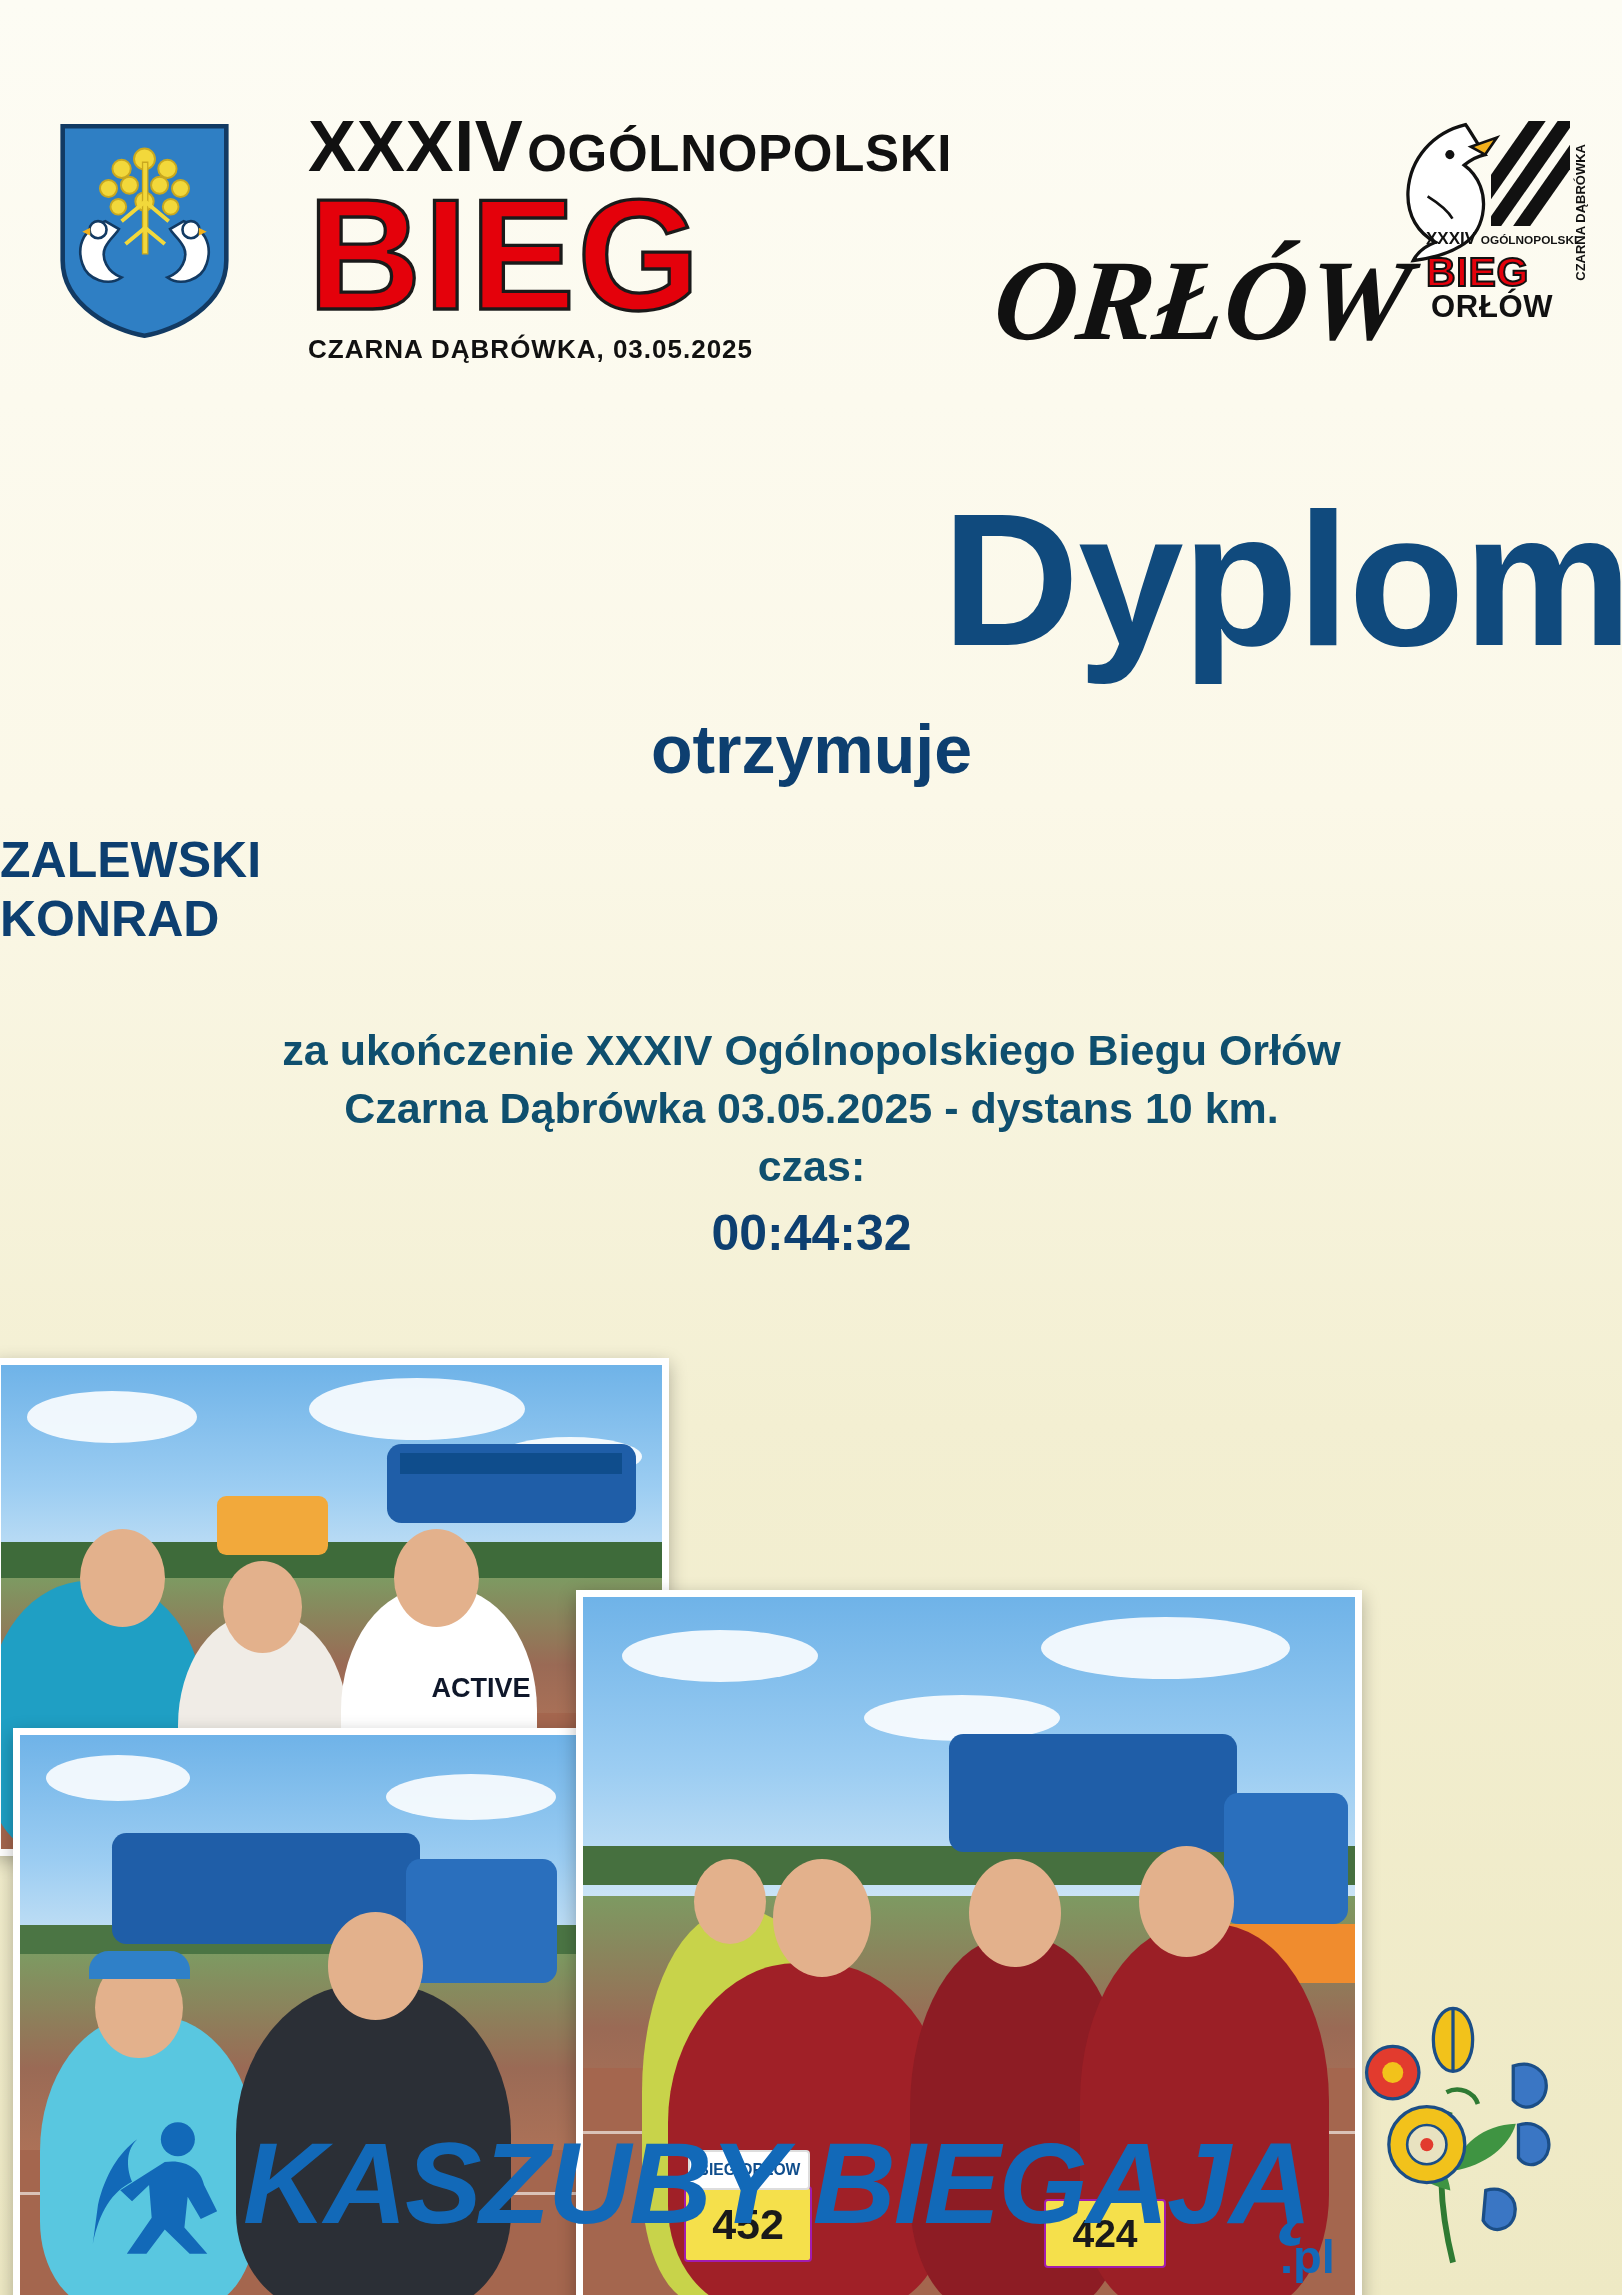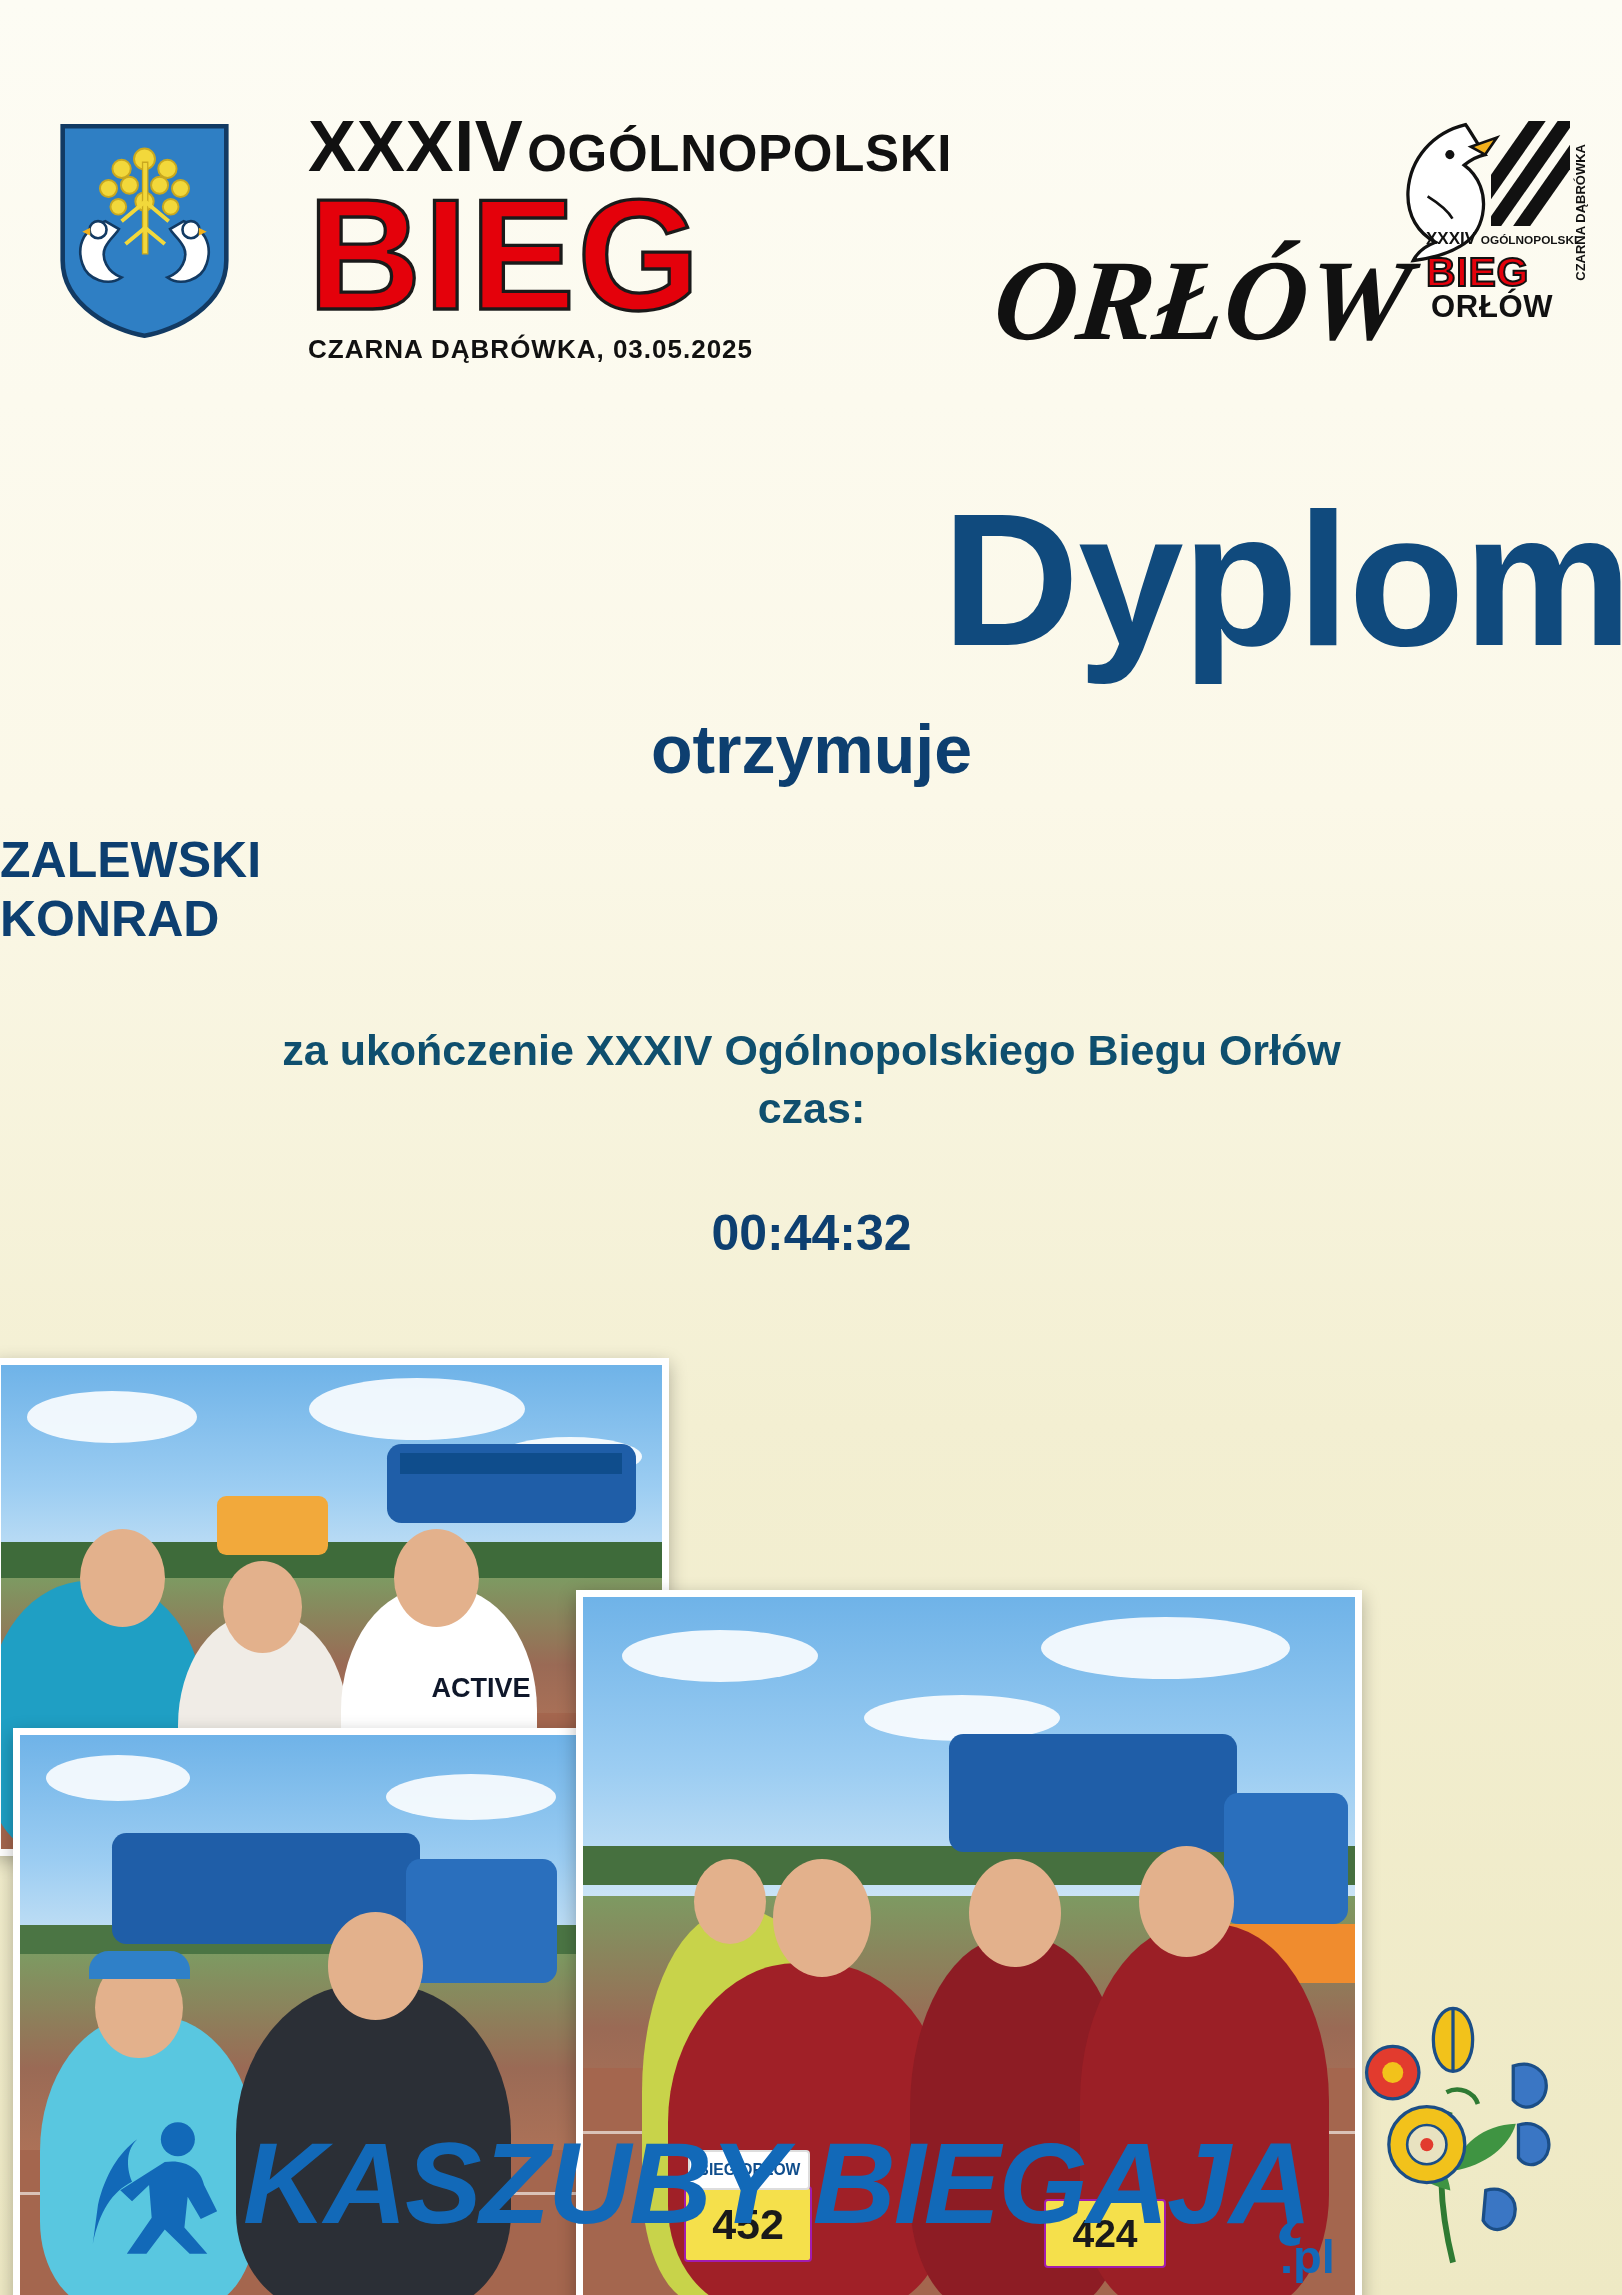--- a/index.html
+++ b/index.html
@@ -161,20 +161,21 @@
 </div>
 
 <div class="diploma">Dyplom</div>
 <div class="otrzymuje">otrzymuje</div>
 <div class="recipient">
   <div>ZALEWSKI</div>
   <div>KONRAD</div>
 </div>
 <div class="details">
   <div>za ukończenie XXXIV Ogólnopolskiego Biegu Orłów</div>
+  <div>Czarna Dąbrówka 03.05.2025 - dystans 10 km.</div>
   <div>czas:</div>
 </div>
 <div class="time">00:44:32</div>
 
 <div class="photo photo1">
   <div class="sky"></div>
   <div class="cloud" style="left:26px;top:26px;width:170px;height:52px;"></div>
   <div class="cloud" style="left:308px;top:13px;width:216px;height:62px;"></div>
   <div class="cloud" style="left:497px;top:72px;width:144px;height:39px;"></div>
   <div class="treeline" style="top:177px;"></div>

